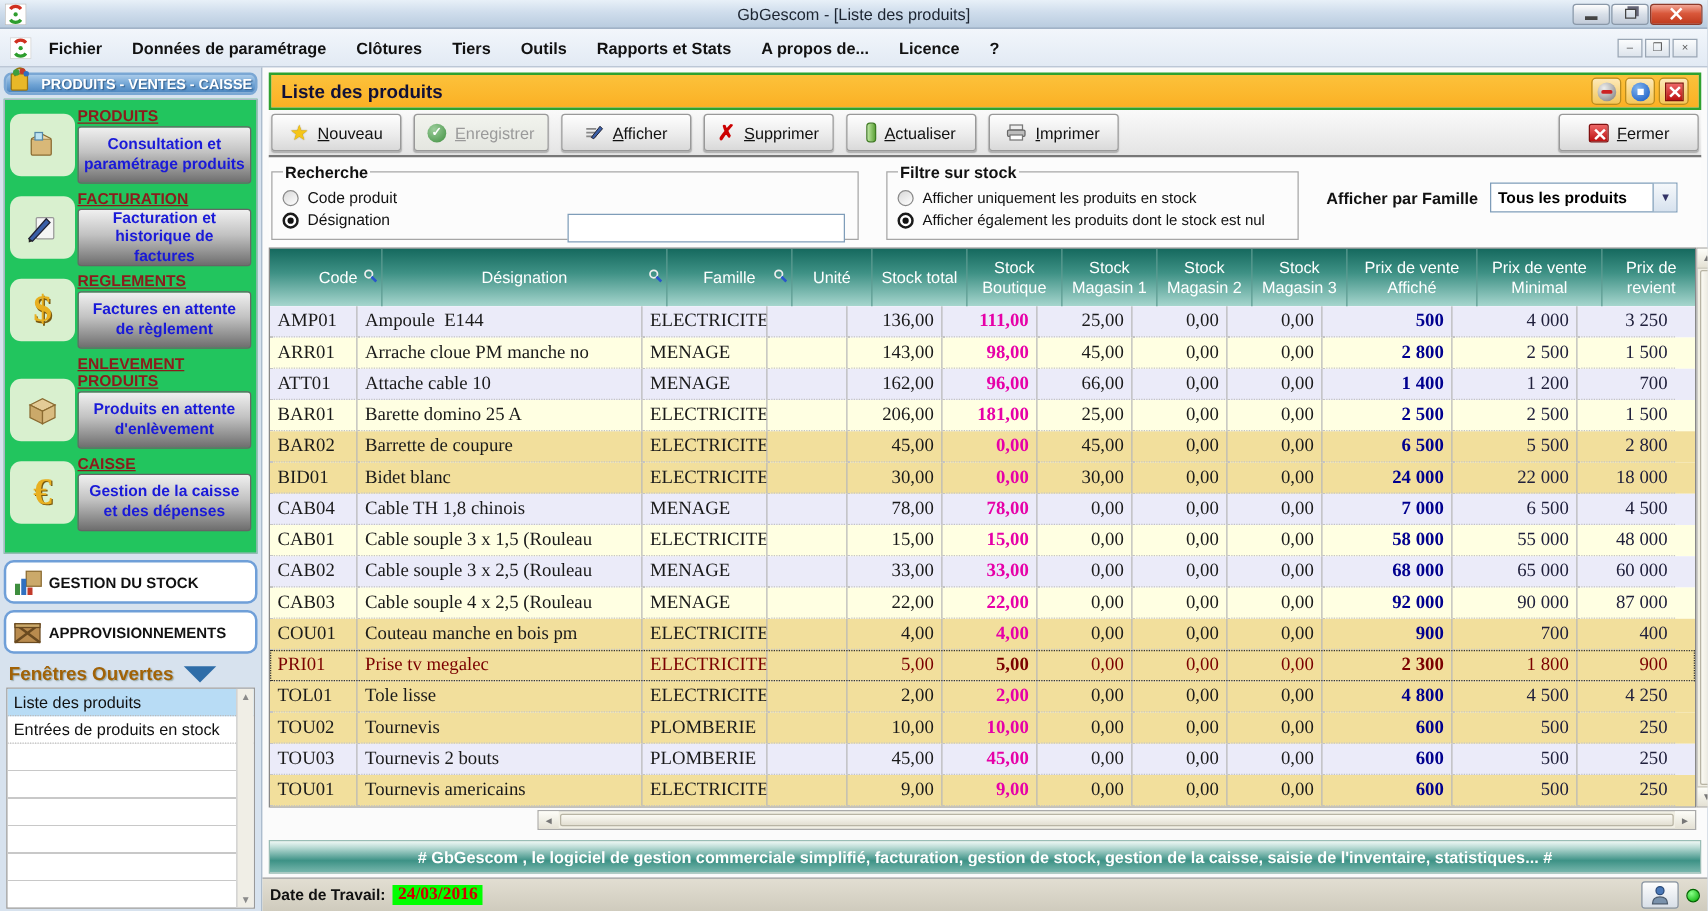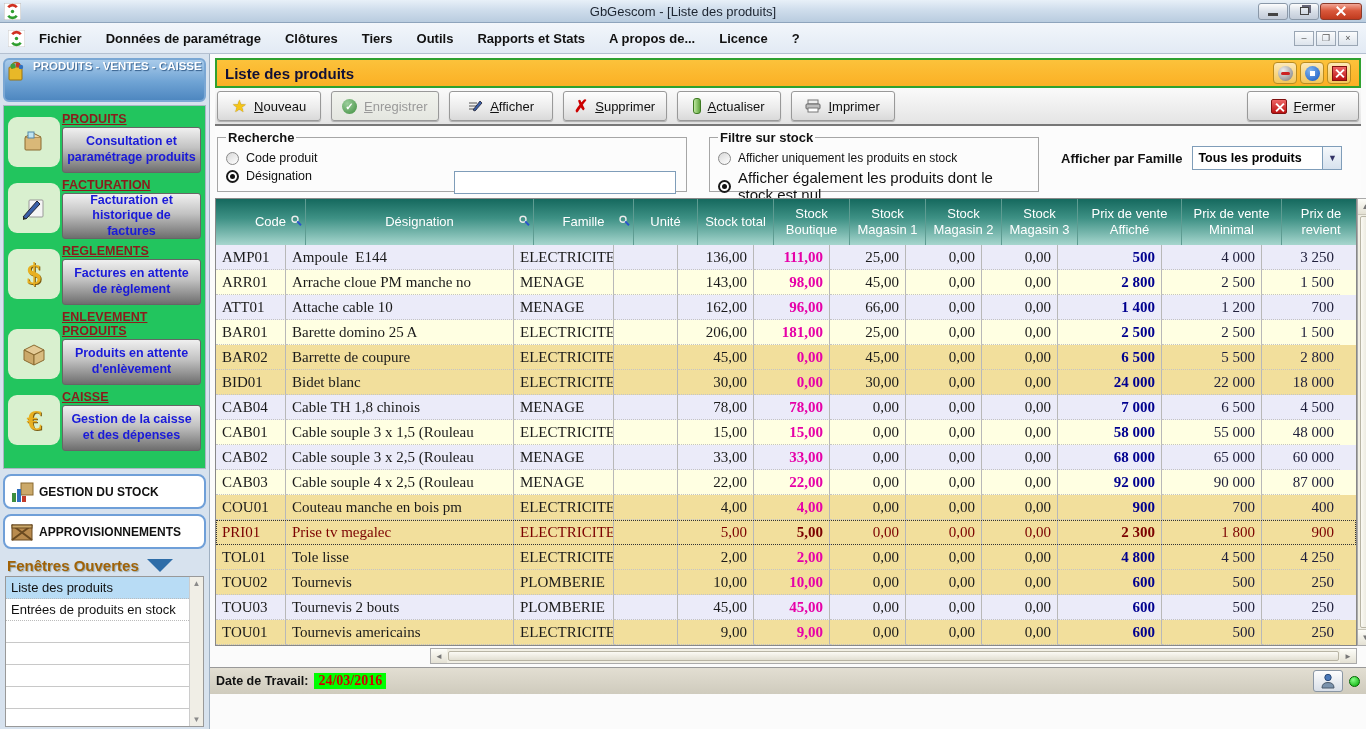--- a/index.html
+++ b/index.html
@@ -26,21 +26,21 @@
   .menu-item { font-size:13px; font-weight:700; color:#111; padding:4px 12px; }
   .mdi-btns { margin-left:auto; display:flex; gap:2px; }
   .mdibtn { width:20px; height:15px; border:1px solid #9AA6B4; background:linear-gradient(180deg,#FBFCFD,#DDE4EC); display:flex; align-items:center; justify-content:center; font-size:9px; color:#555; }
   .logo { width:17px; height:17px; }
 
   
   .content { flex:1; display:flex; min-height:0; }
 
   
   .sidebar { width:210px; background:#D7E2EE; border-right:1px solid #9FB0C2; display:flex; flex-direction:column; padding:4px 3px 0 3px; }
-  .sb-header { height:44px; border:2px solid #7AA7D4; border-radius:6px; background:linear-gradient(180deg,#A9CBEA 0%,#6FA3D4 55%,#4E87C0 100%); color:#fff; font-weight:700; font-size:11.5px; display:flex; align-items:flex-start; gap:6px; padding:0 0; text-shadow:1px 1px 1px #335E8C; }
+  .sb-header { height:18px; border:2px solid #7AA7D4; border-radius:6px; background:linear-gradient(180deg,#A9CBEA 0%,#6FA3D4 55%,#4E87C0 100%); color:#fff; font-weight:700; font-size:11.5px; display:flex; align-items:flex-end; gap:6px; padding:0 0; text-shadow:1px 1px 1px #335E8C; }
   .sb-panel { background:#22c55e; border:1px solid #AAB6C4; margin-top:3px; padding:6px 4px 2px 4px; }
   .sb-section { margin-bottom:5px; }
   .sb-title { margin-left:54px; font-size:12.5px; font-weight:700; color:#8B1C1C; text-decoration:underline; margin-bottom:1px; }
   .sb-row { display:flex; align-items:flex-start; gap:2px; }
   .sb-plate { width:52px; height:50px; background:#D9F0CF; border-radius:9px; display:flex; align-items:center; justify-content:center; margin-top:-10px; flex:0 0 auto; }
   .sb-btn { flex:1; height:46px; border:1px solid #666; border-radius:3px; background:linear-gradient(180deg,#F0F0F0 0%,#C2C2C2 45%,#6E6E6E 100%); color:#1A1AD8; font-weight:700; font-size:12.5px; text-align:center; display:flex; align-items:center; justify-content:center; padding:0 4px; line-height:1.25; }
   .sb-bigbtn { height:35px; margin-top:5px; border:2px solid #6F9FD8; border-radius:8px; background:#fff; display:flex; align-items:center; gap:4px; font-size:12px; font-weight:700; color:#111; padding:0 4px; }
   .currency-glyph { font-family:"Liberation Serif",serif; font-size:30px; font-weight:700; color:#E8B021; text-shadow:1px 1px 0 #7A5A10; line-height:1; }
   .fo-title { margin:8px 2px 2px 4px; font-size:15px; font-weight:700; color:#a16207; text-shadow:1px 1px 1px #9aa; display:flex; align-items:center; gap:8px; }
   .fo-tri { width:0; height:0; border-left:13px solid transparent; border-right:13px solid transparent; border-top:13px solid #2E6DA8; }
@@ -361,21 +361,21 @@
               <span>Désignation</span>
             </div>
           <input class="search-input" type="text" value="" style="">
         </fieldset>
         <fieldset class="fs-filtre">
           <legend>Filtre sur stock</legend>
           <div class="opt" style="font-size:12px">
               <span class="radio"></span>
               <span>Afficher uniquement les produits en stock</span>
             </div>
-          <div class="opt" style="font-size:15px">
+          <div class="opt" style="font-size:12px">
               <span class="radio checked"></span>
               <span>Afficher également les produits dont le stock est nul</span>
             </div>
         </fieldset>
         <div class="famille-zone">
           <span class="famille-label">Afficher par Famille</span>
           <div class="combo">
             <span class="val">Tous les produits</span>
             <span class="arrow">▼</span>
           </div>
@@ -681,20 +681,23 @@
           <span class="vs-arrow bottom">▼</span>
         </div>
       </div>
 
       <div class="hscroll">
         <span class="hs-arrow">◄</span>
         <span class="hs-thumb"></span>
         <span class="hs-arrow">►</span>
       </div>
 
+      <div class="banner">
+        <span>#   GbGescom , le logiciel de gestion commerciale simplifié, facturation, gestion de stock, gestion de la caisse, saisie de l'inventaire, statistiques... #</span>
+      </div>
 
       <div class="statusbar">
         <span class="sb-label">Date de Travail:</span>
         <span class="sb-date">24/03/2016</span>
         <span class="person-btn">
           <svg width="14" height="16" viewBox="0 0 14 16">
               <circle cx="7" cy="4.5" r="3.2" fill="#4A78B8" stroke="#2a4a78"></circle>
               <path d="M1 15 Q1 9.5 7 9.5 Q13 9.5 13 15 Z" fill="#7A92AC" stroke="#4a5a6c"></path>
             </svg>
         </span>

